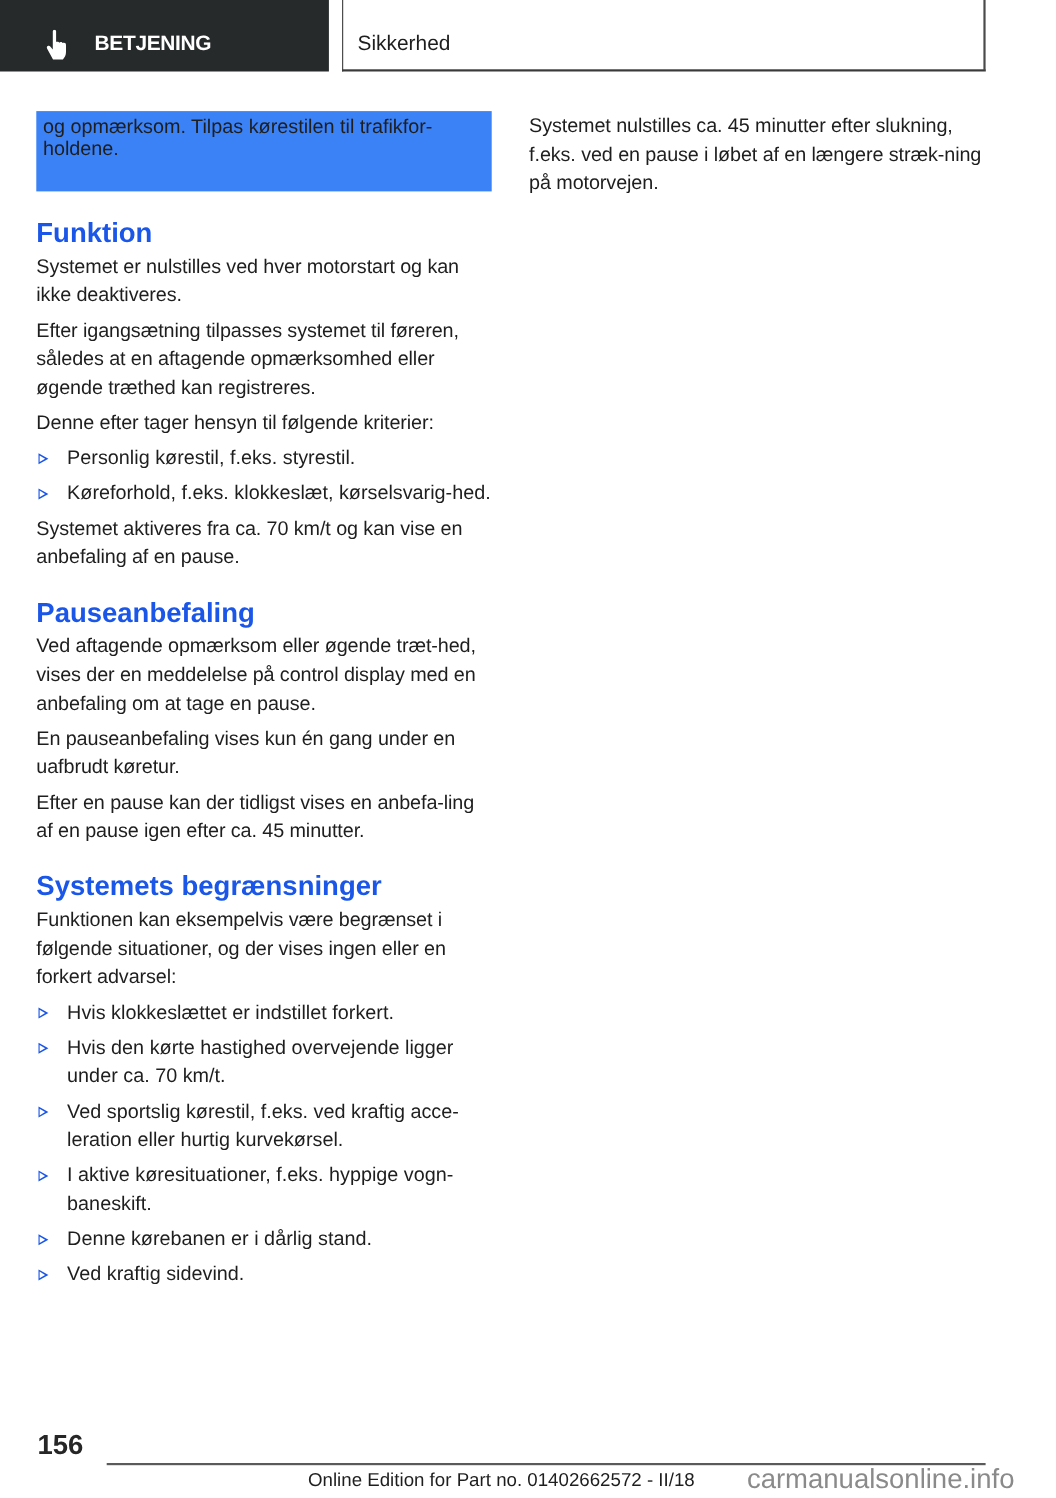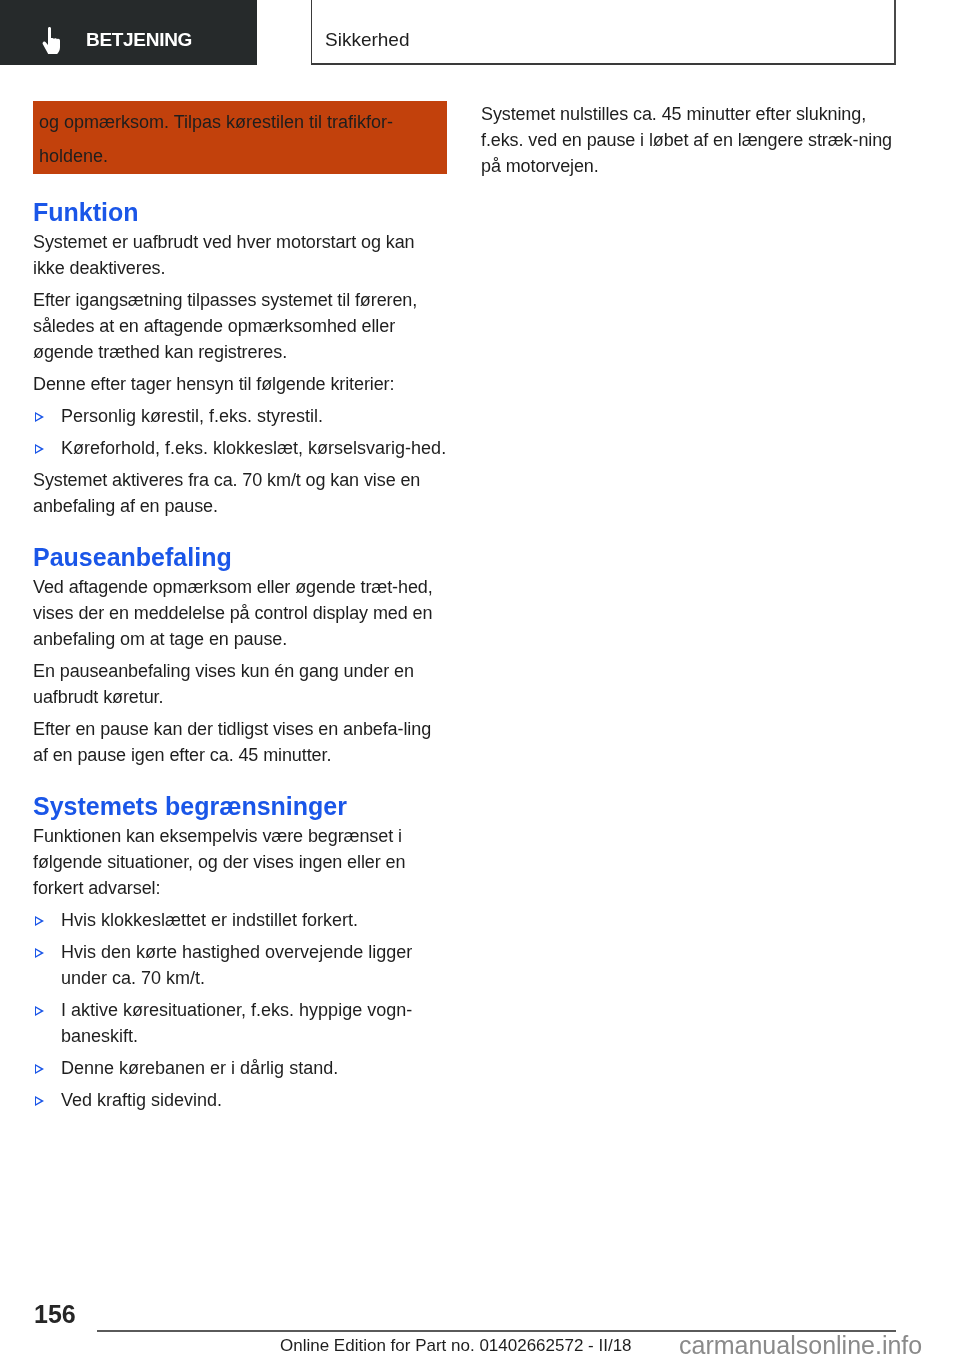--- a/index.html
+++ b/index.html
@@ -1,43 +1,43 @@
 <!DOCTYPE html>
 <html><head>
 <meta charset="utf-8">
 <style>
   * { box-sizing: border-box; margin: 0; padding: 0; }
   html, body { width: 960px; height: 1362px; background: #ffffff; overflow: hidden; }
   body { position: relative; font-family: "Liberation Sans", sans-serif; color: #1e1e1e; }
 
   
   .hdr-left {
-    position: absolute; left: 0; top: 0; width: 257px; height: 65px;
+    position: absolute; left: 0; top: 0; width: 299px; height: 65px;
     background: #262a2b; display: flex; align-items: flex-end; padding-bottom: 12px;
   }
   .hdr-left .hand { position: absolute; left: 40px; top: 27px; width: 24px; height: 28px; }
   .hdr-left .hdr-title {
     position: absolute; left: 86px; top: 29px;
     color: #ffffff; font-weight: bold; font-size: 19px; letter-spacing: -0.3px;
   }
   .hdr-right {
     position: absolute; left: 311px; top: 0; width: 585px; height: 65px;
     border-left: 1px solid #3a3a3a; border-right: 2px solid #4a4a4a; border-bottom: 2px solid #3a3a3a;
   }
   .hdr-right .hdr-sub {
     position: absolute; left: 13px; top: 29px; font-size: 19px; color: #1e1e1e;
   }
 
   
   .col-left { position: absolute; left: 33px; top: 101px; width: 414px; }
   .col-right { position: absolute; left: 481px; top: 101px; width: 420px; }
 
   .note-box {
-    background: #c2410c; margin-left: 0; width: 414px; height: 73px;
-    padding: 4px 6px 0 6px; font-size: 18px; line-height: 34px;
+    background: #3b82f6; margin-left: 0; width: 414px; height: 73px;
+    padding: 4px 6px 0 6px; font-size: 18px; line-height: 20px;
   }
 
   p.body { font-size: 18px; line-height: 26px; margin-bottom: 6px; letter-spacing: -0.1px; }
   h2.sec {
     color: #1a56e8; font-weight: bold; font-size: 25px; line-height: 30px;
     margin-top: 23px; margin-bottom: 2px;
   }
   ul.tri { list-style: none; margin-bottom: 6px; }
   ul.tri li { position: relative; padding-left: 28px; font-size: 18px; line-height: 26px; margin-bottom: 6px; }
   ul.tri li .bullet {
@@ -69,39 +69,40 @@
 <div class="hdr-right">
   <span class="hdr-sub">Sikkerhed</span>
 </div>
 
 <div class="col-left">
   <div class="note-box">
     <span>og opmærksom. Tilpas kørestilen til trafikfor-holdene.</span>
   </div>
 
   <h2 class="sec">Funktion</h2>
-  <p class="body">Systemet er uafbrudt ved hver motorstart og kan ikke deaktiveres.</p>
+  <p class="body">Systemet er nulstilles ved hver motorstart og kan ikke deaktiveres.</p>
   <p class="body">Efter igangsætning tilpasses systemet til føreren, således at en aftagende opmærksomhed eller øgende træthed kan registreres.</p>
   <p class="body">Denne efter tager hensyn til følgende kriterier:</p>
   <ul class="tri">
     <li><span class="bullet"></span><span>Personlig kørestil, f.eks. styrestil.</span></li>
     <li><span class="bullet"></span><span>Køreforhold, f.eks. klokkeslæt, kørselsvarig-hed.</span></li>
   </ul>
   <p class="body">Systemet aktiveres fra ca. 70 km/t og kan vise en anbefaling af en pause.</p>
 
   <h2 class="sec">Pauseanbefaling</h2>
   <p class="body">Ved aftagende opmærksom eller øgende træt-hed, vises der en meddelelse på control display med en anbefaling om at tage en pause.</p>
   <p class="body">En pauseanbefaling vises kun én gang under en uafbrudt køretur.</p>
   <p class="body">Efter en pause kan der tidligst vises en anbefa-ling af en pause igen efter ca. 45 minutter.</p>
 
   <h2 class="sec">Systemets begrænsninger</h2>
   <p class="body">Funktionen kan eksempelvis være begrænset i følgende situationer, og der vises ingen eller en forkert advarsel:</p>
   <ul class="tri">
     <li><span class="bullet"></span><span>Hvis klokkeslættet er indstillet forkert.</span></li>
     <li><span class="bullet"></span><span>Hvis den kørte hastighed overvejende ligger under ca. 70 km/t.</span></li>
+    <li><span class="bullet"></span><span>Ved sportslig kørestil, f.eks. ved kraftig acce-leration eller hurtig kurvekørsel.</span></li>
     <li><span class="bullet"></span><span>I aktive køresituationer, f.eks. hyppige vogn-baneskift.</span></li>
     <li><span class="bullet"></span><span>Denne kørebanen er i dårlig stand.</span></li>
     <li><span class="bullet"></span><span>Ved kraftig sidevind.</span></li>
   </ul>
 </div>
 
 <div class="col-right">
   <p class="body">Systemet nulstilles ca. 45 minutter efter slukning, f.eks. ved en pause i løbet af en længere stræk-ning på motorvejen.</p>
 </div>
 

